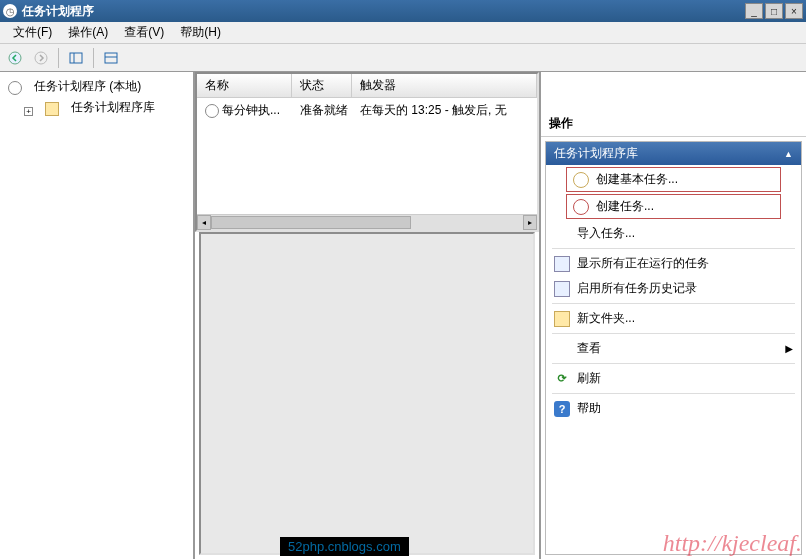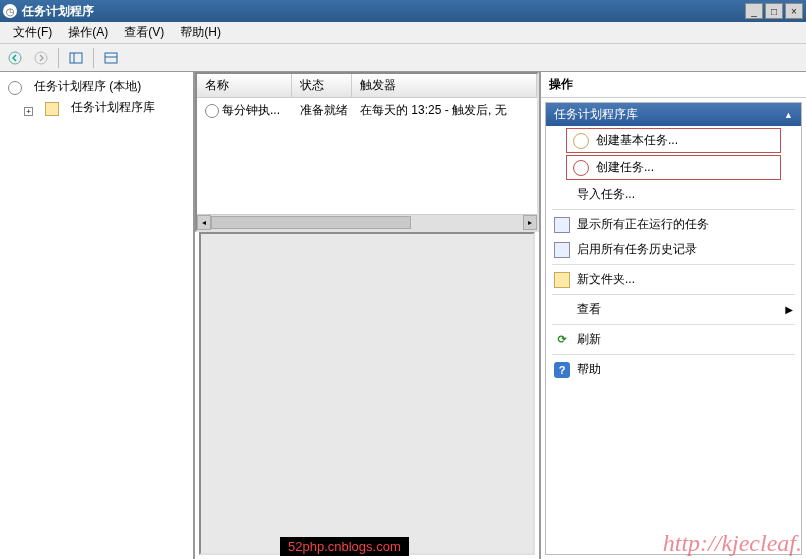--- a/index.html
+++ b/index.html
@@ -41,39 +41,39 @@
 .list-body { flex: 1; overflow: hidden; border-radius: 26px; }
 .hscroll { height: 16px; background: #e0e0e0; border-top: 1px solid #ccc; position: relative; }
 .hscroll .thumb { position: absolute; left: 14px; width: 200px; top: 1px; height: 13px; background: #c9c9c9; border: 1px solid #aaa; }
 .hscroll .arrow { position: absolute; top: 0; width: 14px; height: 15px; background: #d0d0d0; border: 1px solid #aaa; display:flex;align-items:center;justify-content:center;font-size:8px;}
 .hscroll .arrow.left { left: 0; }
 .hscroll .arrow.right { right: 0; }
 
 .detail-pane { flex: 1; background: #e8e8e8; border: 2px inset #e0e0e0; margin: 0 4px 4px 4px; }
 
 .actions-pane { width: 265px; background: #fff; display: flex; flex-direction: column; }
-.actions-title { padding: 4px 8px; font-weight: bold; border-bottom: 1px solid #ccc; }
+.actions-title { padding: 4px 8px; font-weight: bold; border-bottom: 1px solid #ccc; margin-top: 39px; }
 .actions-body { border: 1px solid #bbb; margin: 4px; flex: 1; }
 .actions-section-hdr { background: linear-gradient(#4a7ab5,#2a5a9a); color: #fff; padding: 3px 8px; display: flex; justify-content: space-between; align-items: center; }
 .actions-section-hdr .arrow-up { font-size: 9px; }
 .action-item { display: flex; align-items: center; gap: 7px; padding: 4px 8px; cursor: pointer; }
 .action-item.boxed { border: 1px solid #c05050; margin: 2px 20px; padding: 3px 6px; }
 .action-item .ai-icon { width: 16px; height: 16px; display: flex; align-items: center; justify-content: center; font-size: 11px; }
 .action-item .chev { margin-left: auto; font-size: 10px; }
 .actions-divider { height: 1px; background: #ddd; margin: 2px 6px; }
 
 .ai-clock-y { background: #fff; border: 1px solid #c9a95a; border-radius: 8px; }
 .ai-clock-r { background: #fff; border: 1px solid #c05050; border-radius: 8px; }
 .ai-run { background: #e8f0ff; border: 1px solid #88a; }
 .ai-hist { background: #e8f0ff; border: 1px solid #88a; }
 .ai-folder { background: #ffe9a8; border: 1px solid #c9a95a; }
 .ai-refresh { color: #2a8a2a; font-weight: bold; }
 .ai-help { background: #3a7acc; color: #fff; border-radius: 3px; font-weight: bold; }
 
-.watermark1 { position: absolute; bottom: 3px; left: 280px; color: #ef4444; background: #000; padding: 2px 8px; font-size: 13px; }
+.watermark1 { position: absolute; bottom: 3px; left: 280px; color: #0369a1; background: #000; padding: 2px 8px; font-size: 13px; }
 .watermark2 { position: absolute; bottom: 2px; right: 4px; color: rgba(220,40,60,0.55); font-size: 24px; font-family: Georgia, serif; font-style: italic; pointer-events: none; margin-top: 26px; }
 </style>
 </head>
 <body>
 
 <div class="titlebar">
   <div class="app-icon">◷</div>
   <div class="title-text">任务计划程序</div>
   <div class="win-buttons">
     <div class="win-btn">_</div>

